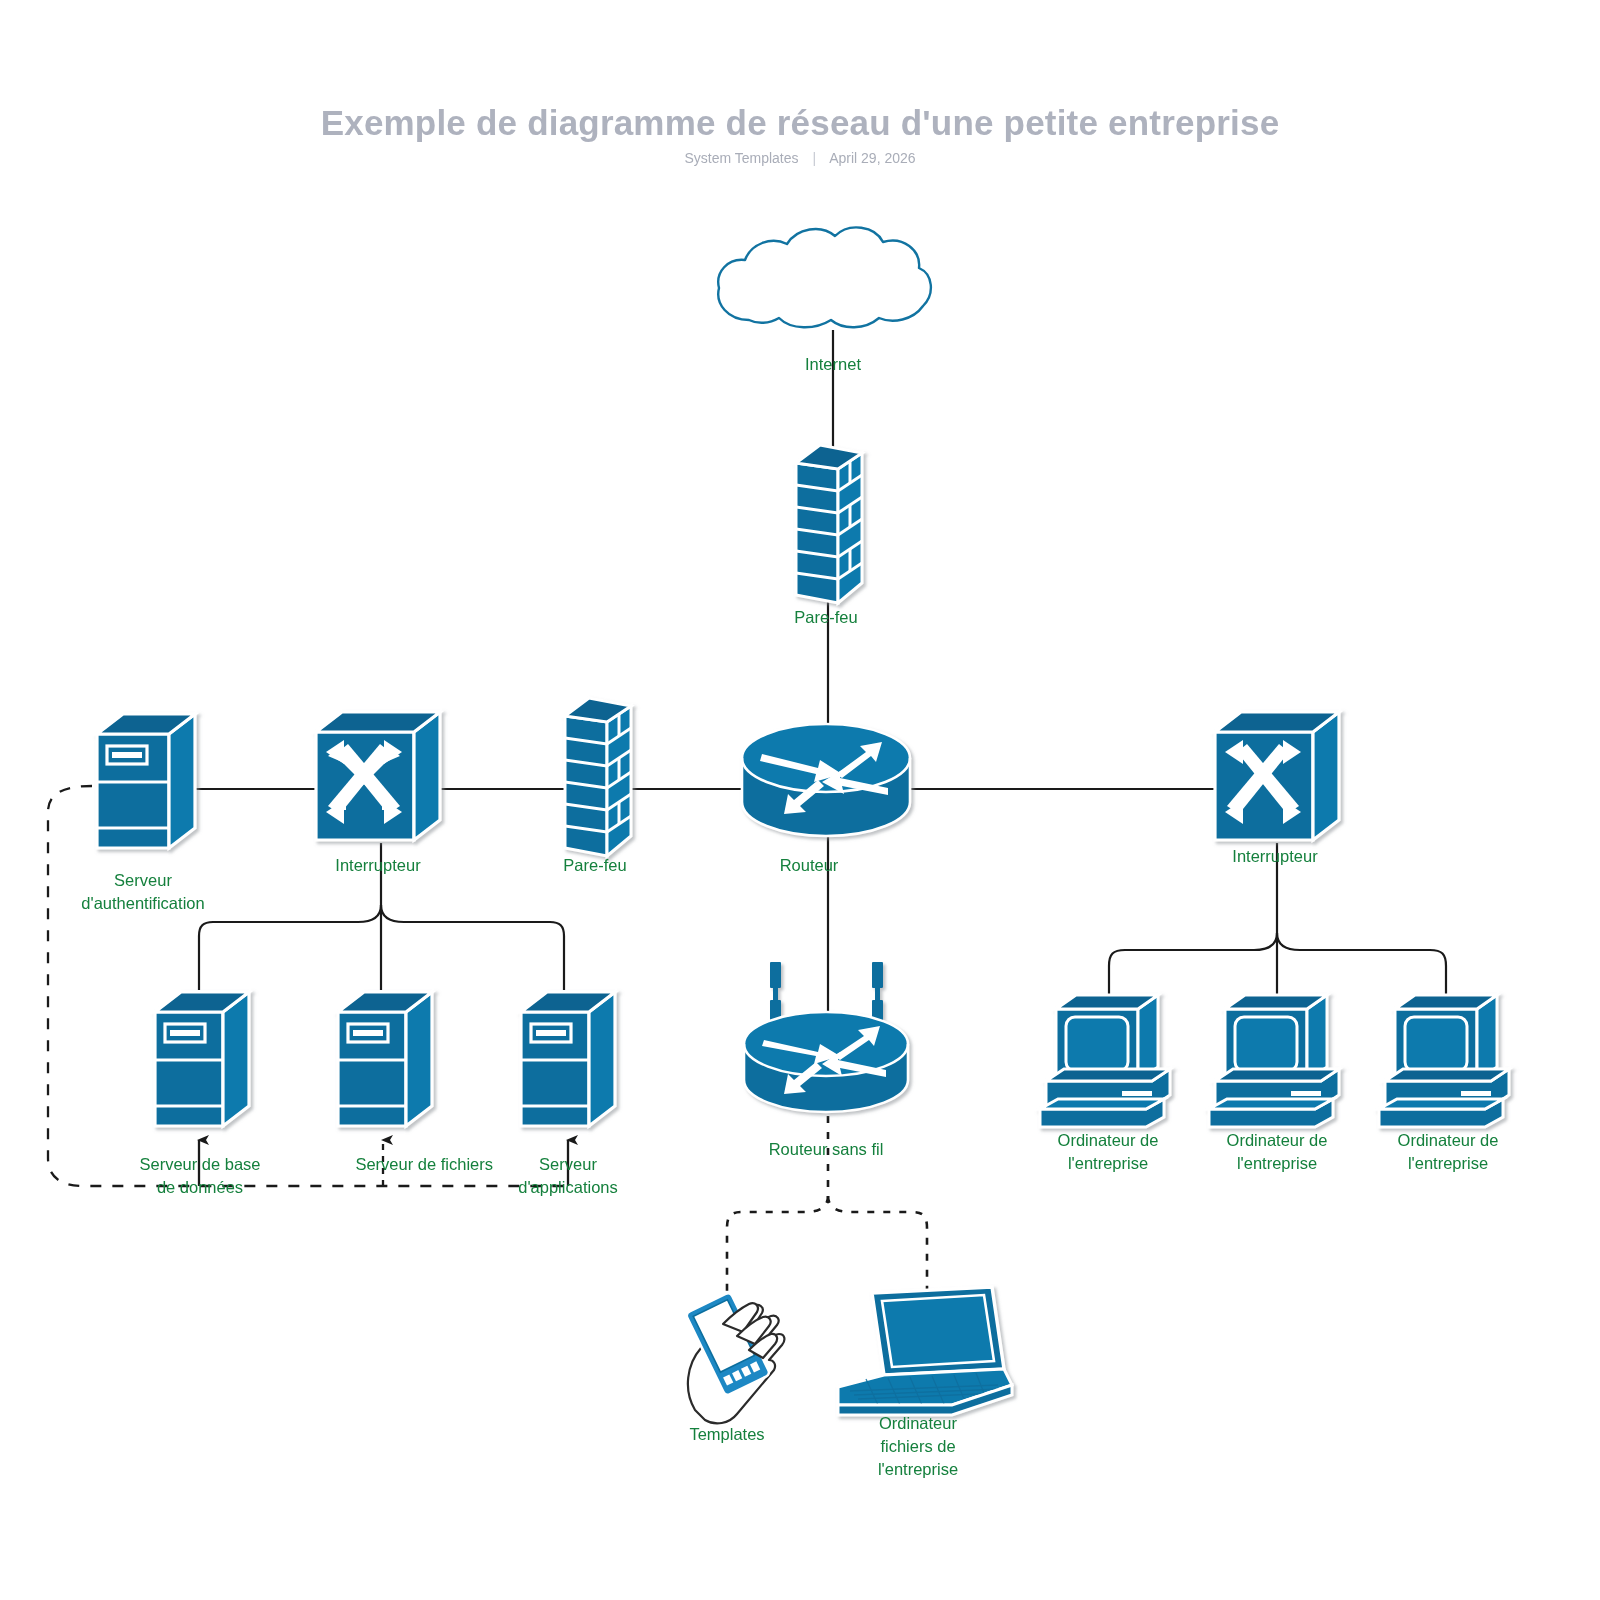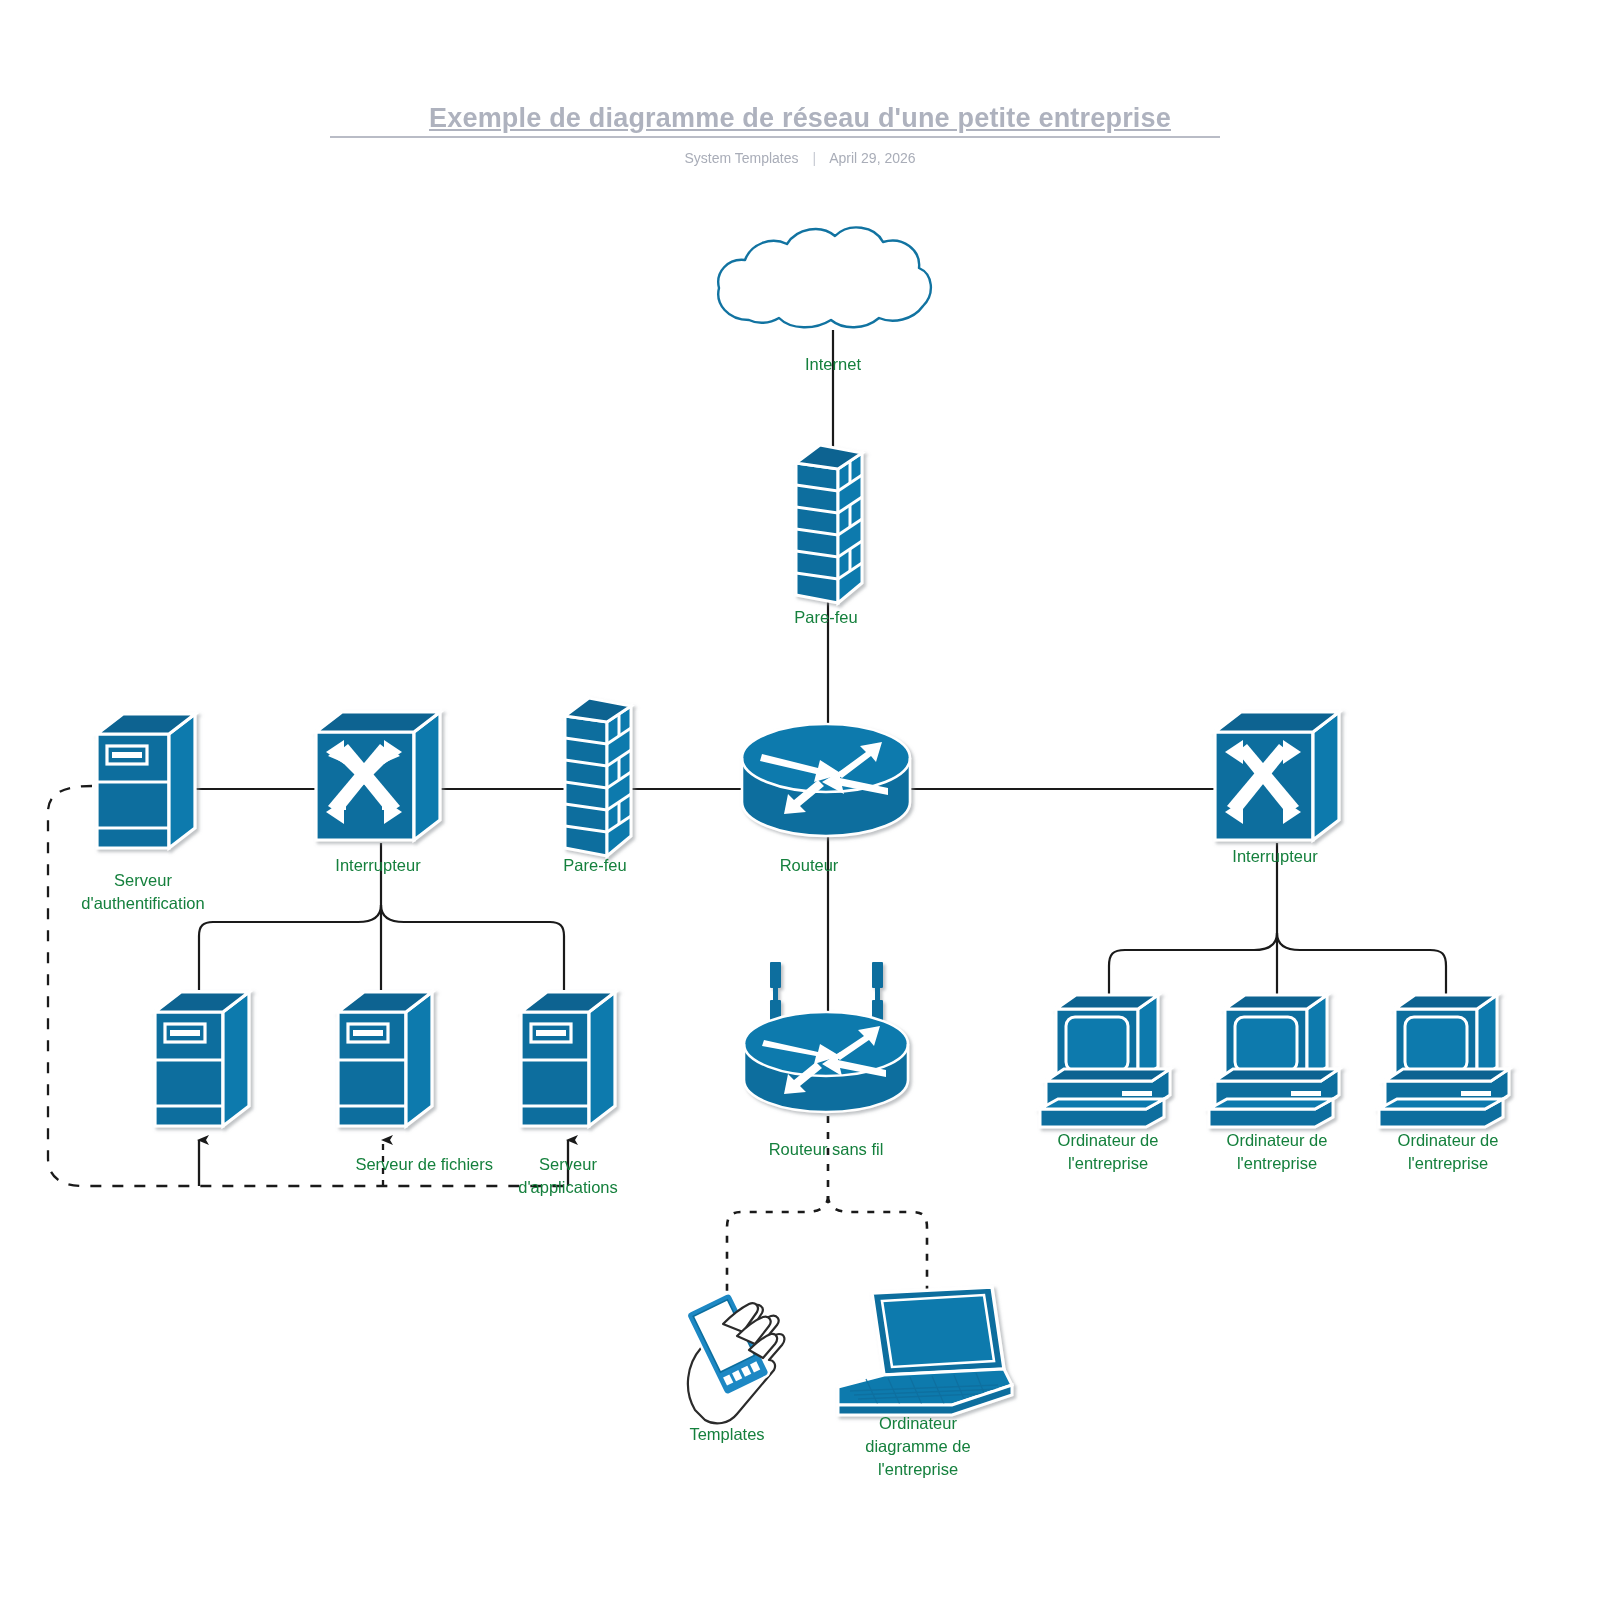--- a/index.html
+++ b/index.html
@@ -34,27 +34,26 @@
     top: 136px;
     width: 890px;
     height: 2px;
     background: #b9bcc6;
   }
   .doc-title {
     position: absolute;
     left: 0;
     top: 103px;
     width: 1600px;
-    font-size: 27px;
+    font-size: 35px;
     font-weight: bold;
     color: #aeb2be;
     letter-spacing: .2px;
     background: #ffffff;
     display: inline-block;
-    text-decoration: underline;
   }
   .doc-title span {
     background: #ffffff;
     padding: 0 14px;
   }
   .doc-sub {
     position: absolute;
     left: 0;
     top: 150px;
     width: 1600px;
@@ -410,28 +409,30 @@
   </svg>
 
   <div class="node-label" style="left:733px; top:353px; width:200px;">Internet</div>
   <div class="node-label" style="left:726px; top:606px; width:200px;">Pare-feu</div>
   <div class="node-label" style="left:43px;  top:869px; width:200px;">Serveur
 d'authentification</div>
   <div class="node-label" style="left:278px; top:854px; width:200px;">Interrupteur</div>
   <div class="node-label" style="left:495px; top:854px; width:200px;">Pare-feu</div>
   <div class="node-label" style="left:709px; top:854px; width:200px;">Routeur</div>
   <div class="node-label" style="left:1175px;top:845px; width:200px;">Interrupteur</div>
+  <div class="node-label" style="left:85px;  top:1153px;width:230px;">Serveur de base
+de données</div>
   <div class="node-label" style="left:273px; top:1153px;width:220px;text-align:right;">Serveur de fichiers</div>
   <div class="node-label" style="left:468px; top:1153px;width:200px;">Serveur
 d'applications</div>
   <div class="node-label" style="left:726px; top:1138px;width:200px;">Routeur sans fil</div>
   <div class="node-label" style="left:1008px;top:1129px;width:200px;">Ordinateur de
 l'entreprise</div>
   <div class="node-label" style="left:1177px;top:1129px;width:200px;">Ordinateur de
 l'entreprise</div>
   <div class="node-label" style="left:1348px;top:1129px;width:200px;">Ordinateur de
 l'entreprise</div>
   <div class="node-label" style="left:627px; top:1423px;width:200px;">Templates</div>
   <div class="node-label" style="left:818px; top:1412px;width:200px;">Ordinateur
-diagramme de
+fichiers de
 l'entreprise</div>
 
 </div>
 
 </body></html>

